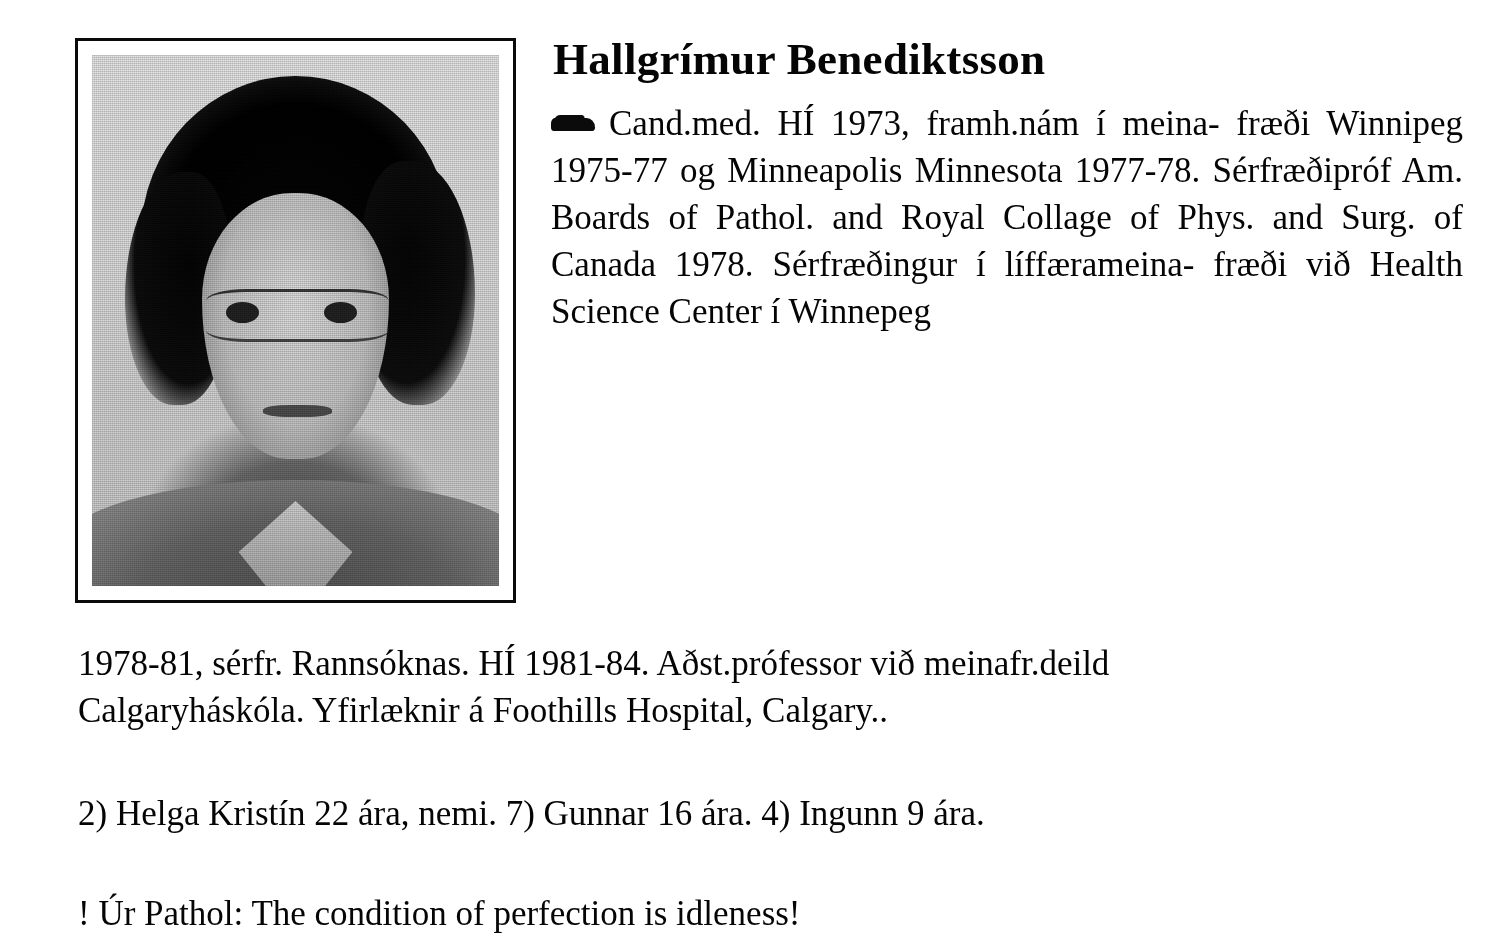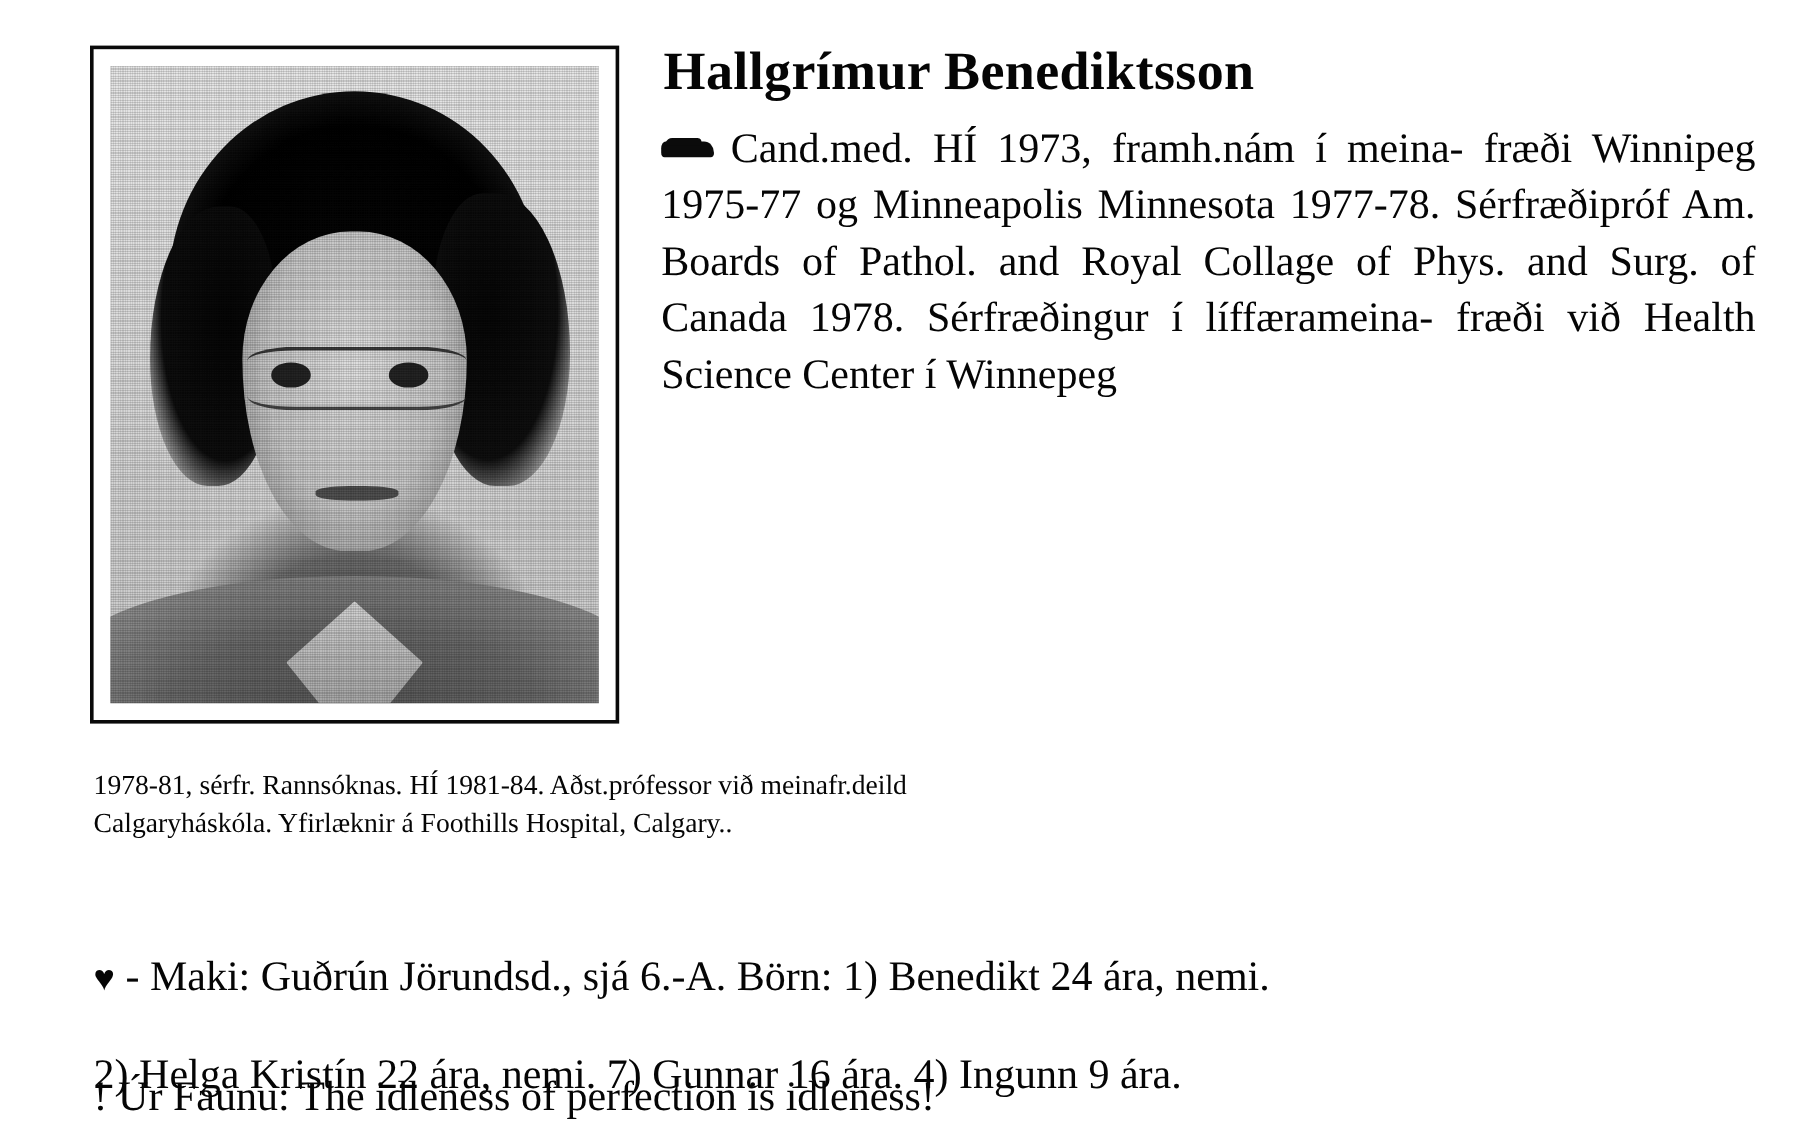--- a/index.html
+++ b/index.html
@@ -153,21 +153,21 @@
     text-align: justify;
     text-justify: inter-word;
   }
   .col-right p { margin: 0; }
 
   .full-width {
     position: absolute;
     left: 30px;
     top: 640px;
     width: 1388px;
-    font-size: 23px;
+    font-size: 35px;
     line-height: 1.345;
     text-align: justify;
     text-justify: inter-word;
   }
   .full-width p { margin: 0; }
   .full-width p.last-of-block { text-align: left; font-family: Liberation Serif, serif; }
 
   .section-family, .section-quote {
     position: absolute;
     left: 30px;
@@ -235,21 +235,20 @@
   <div class="col-right">
     <p><span class="marker-book"></span><span>Cand.med. HÍ 1973, framh.nám í meina- fræði Winnipeg 1975-77 og Minneapolis Minnesota 1977-78. Sérfræðipróf Am. Boards of Pathol. and Royal Collage of Phys. and Surg. of Canada 1978. Sérfræðingur í líffærameina- fræði við Health Science Center í Winnepeg</span></p>
   </div>
 
   <div class="full-width">
     <p>1978-81, sérfr. Rannsóknas. HÍ 1981-84. Aðst.prófessor við meinafr.deild</p>
     <p class="last-of-block">Calgaryháskóla. Yfirlæknir á Foothills Hospital, Calgary..</p>
   </div>
 
   <div class="section-family">
-    <p><span class="heart">♥</span> <span>- Maki: Guðrún Jörundsd., sjá 6.-A. Börn: 1) Benedikt 24 ára, nemi.</span></p>
     <p>2) Helga Kristín 22 ára, nemi. 7) Gunnar 16 ára. 4) Ingunn 9 ára.</p>
   </div>
 
   <div class="section-quote">
-    <p><span class="bang">!</span> <span>Úr Faunu: The idleness of perfection is idleness!</span></p>
+    <p><span class="bang">!</span> <span>Úr Pathol: The condition of perfection is idleness!</span></p>
   </div>
 
 </div>
 
 </body></html>

